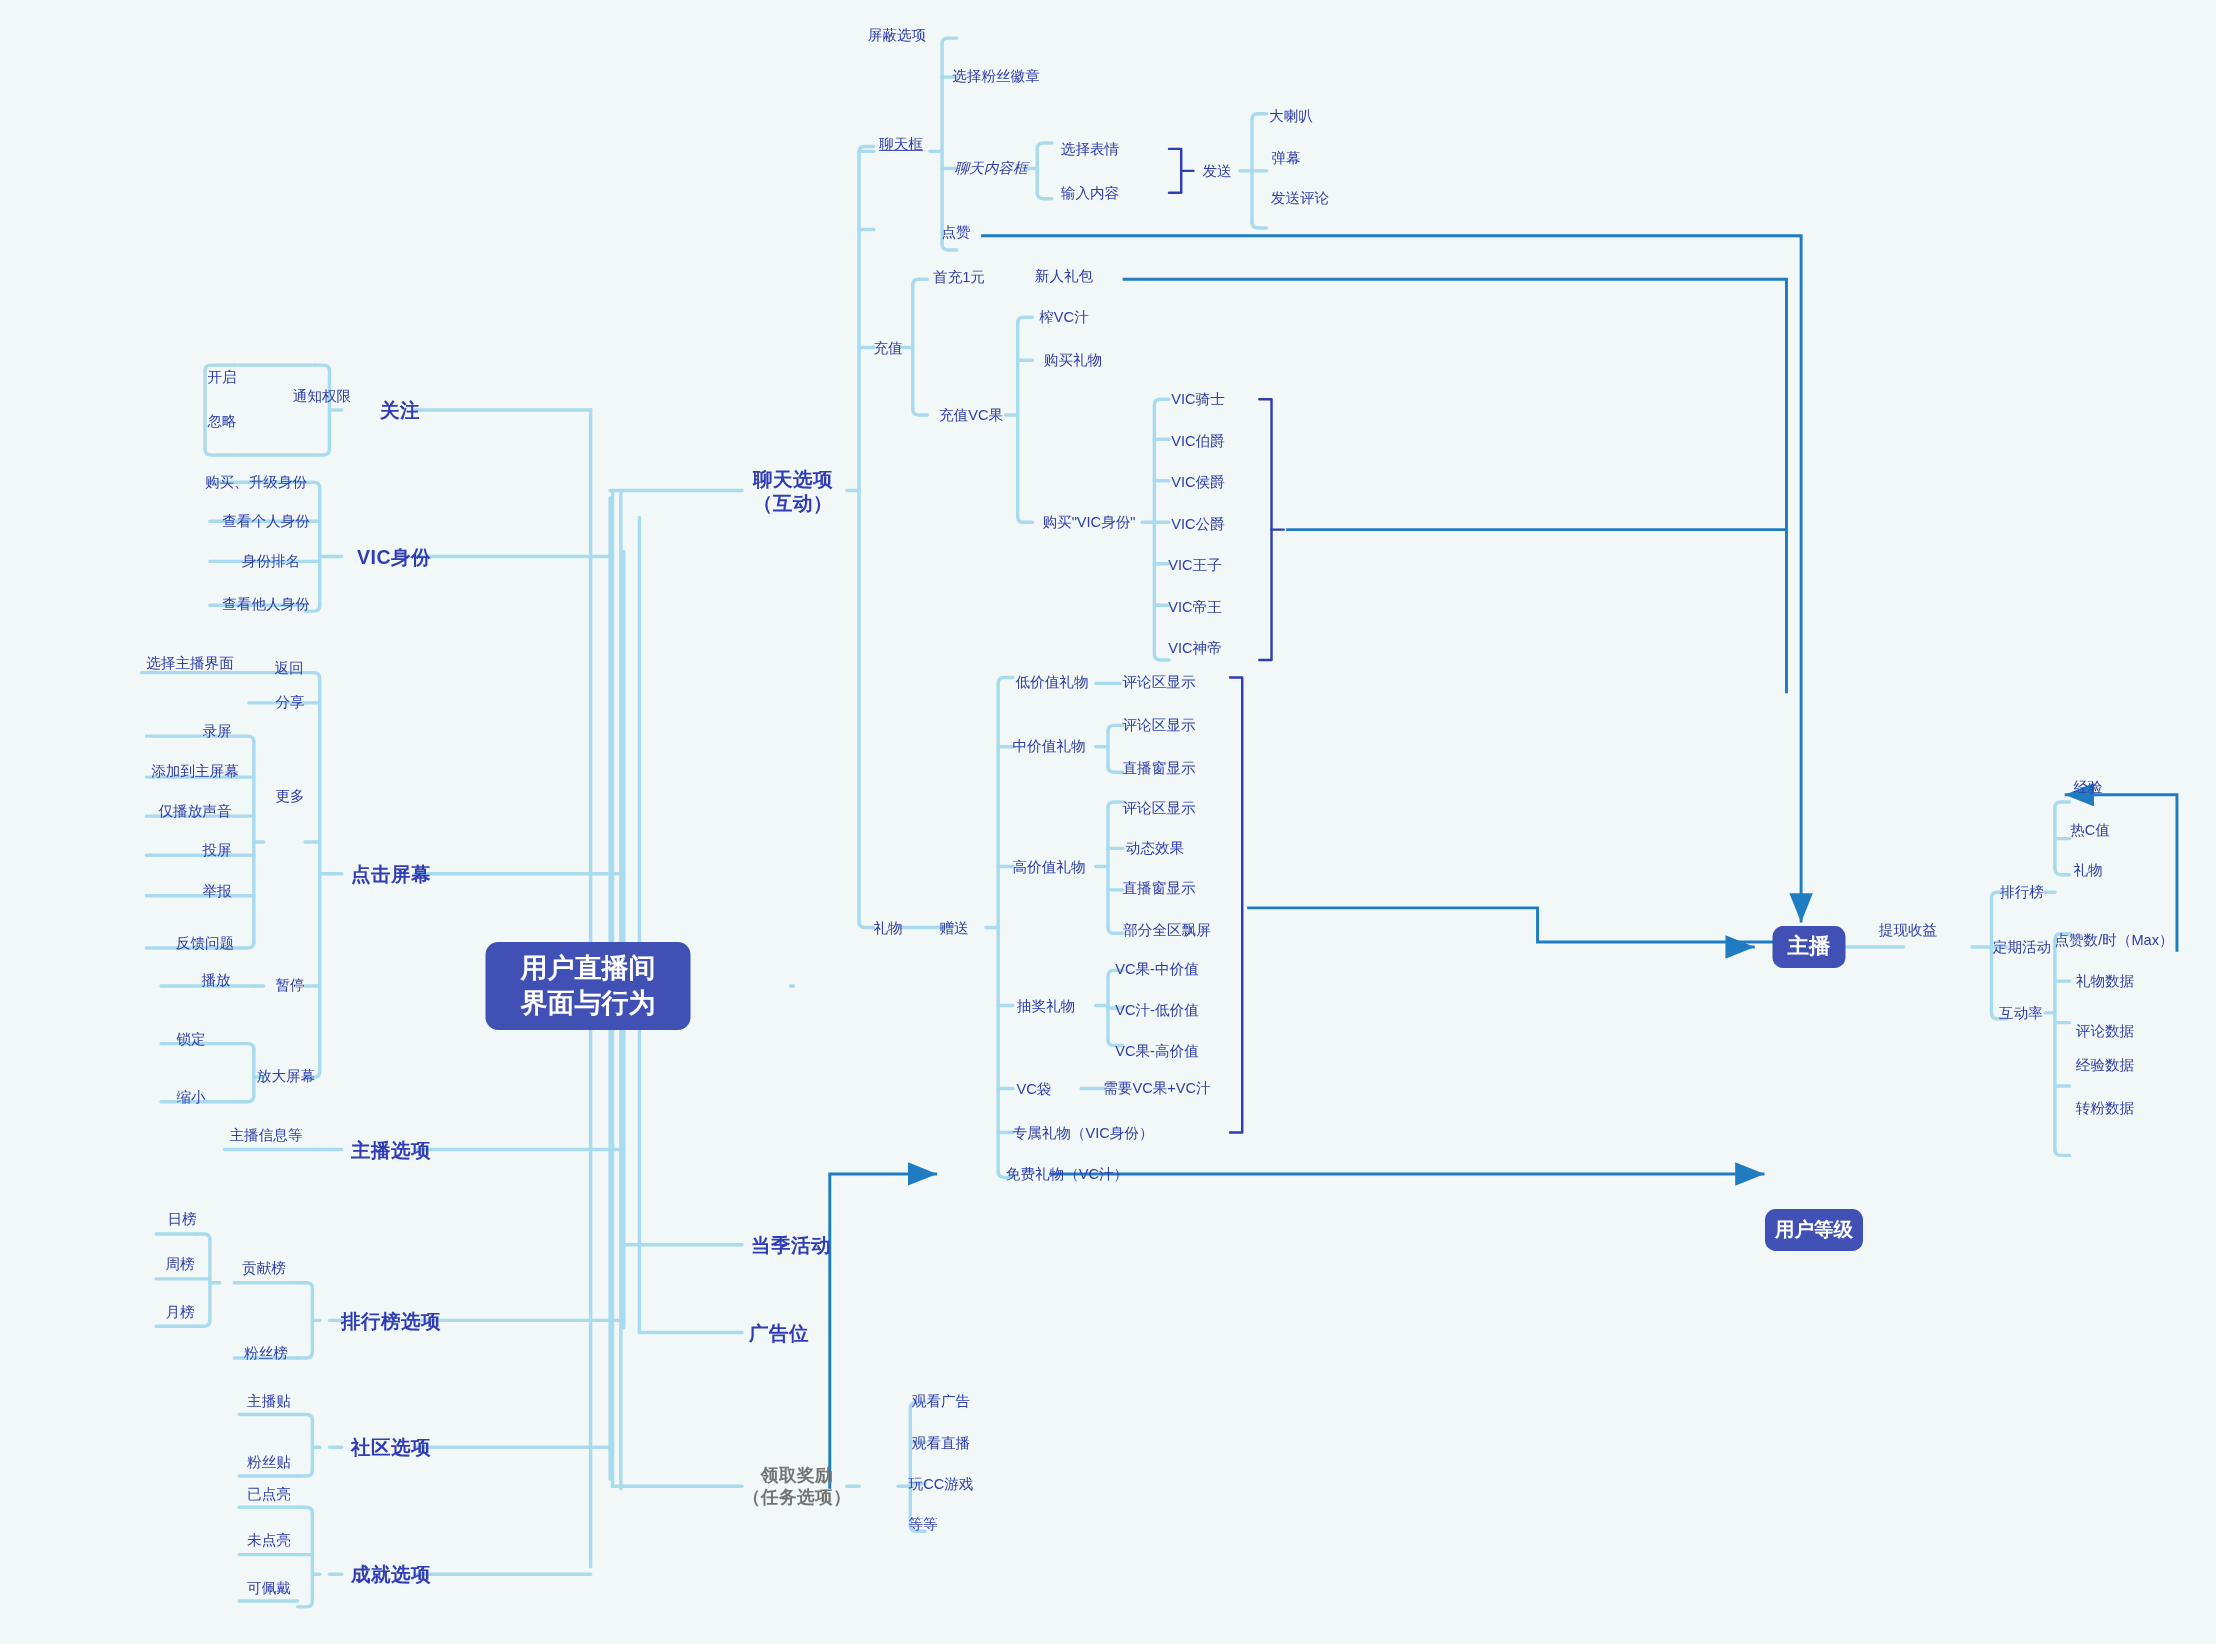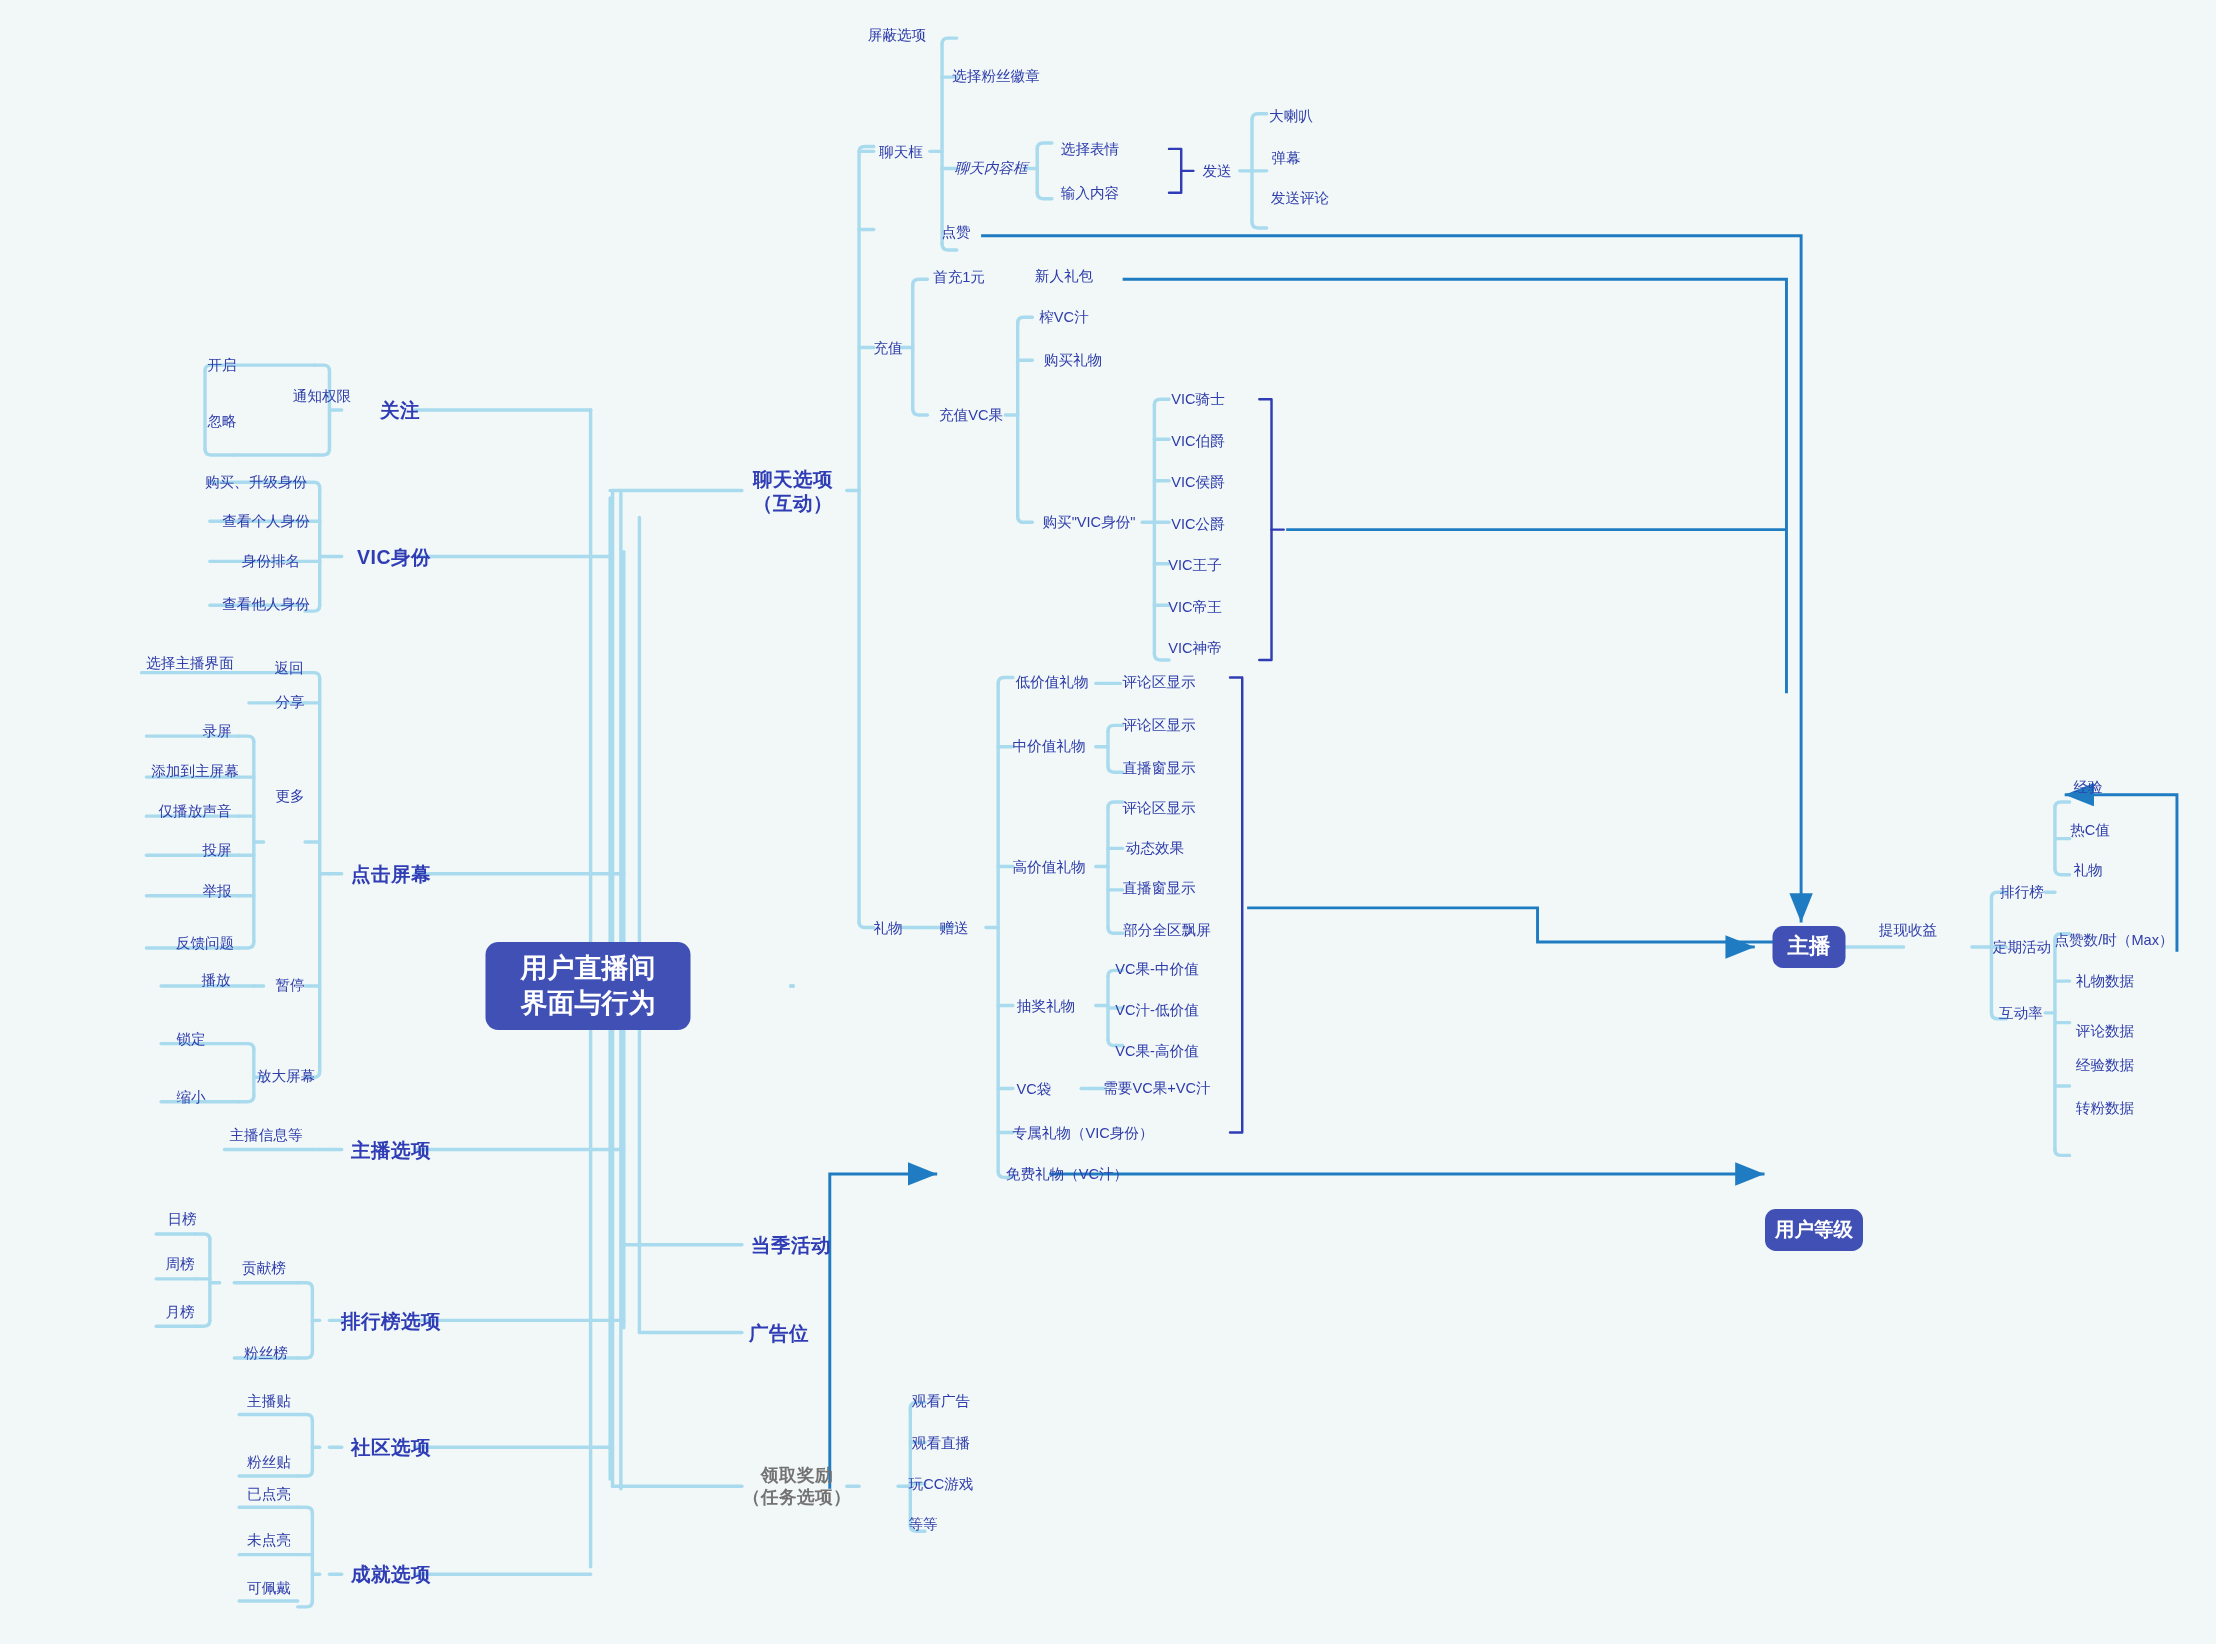--- a/index.html
+++ b/index.html
@@ -353,21 +353,21 @@
 
 <div class="rootbox" id="root-main" style="left:588px;top:986px;">用户直播间
 界面与行为</div>
 
 <div class="rootbox" id="root-anchor" style="left:1809px;top:947px;">主播</div>
 
 <div class="rootbox" id="root-level" style="left:1814px;top:1230px;">用户等级</div>
 
 <div class="node lv2" style="left:400px;top:410px;">关注</div>
 <div class="node lv3" style="left:322px;top:396px;">通知权限</div>
-<div class="node lv3" style="left:222px;top:365px;">开启</div>
+<div class="node lv3" style="left:222px;top:377px;">开启</div>
 <div class="node lv3" style="left:222px;top:421px;">忽略</div>
 
 <div class="node lv2" style="left:394px;top:557px;">VIC身份</div>
 <div class="node lv3" style="left:256px;top:482px;">购买、升级身份</div>
 <div class="node lv3" style="left:266px;top:521px;">查看个人身份</div>
 <div class="node lv3" style="left:271px;top:561px;">身份排名</div>
 <div class="node lv3" style="left:266px;top:604px;">查看他人身份</div>
 
 <div class="node lv2" style="left:391px;top:874px;">点击屏幕</div>
 <div class="node lv3" style="left:289px;top:668px;">返回</div>
@@ -401,21 +401,21 @@
 <div class="node lv3" style="left:269px;top:1462px;">粉丝贴</div>
 
 <div class="node lv2" style="left:391px;top:1574px;">成就选项</div>
 <div class="node lv3" style="left:269px;top:1494px;">已点亮</div>
 <div class="node lv3" style="left:269px;top:1540px;">未点亮</div>
 <div class="node lv3" style="left:269px;top:1588px;">可佩戴</div>
 
 <div class="node lv2" style="left:793px;top:491px;">聊天选项
 （互动）</div>
 
-<div class="node lv3" style="left:901px;top:152px;">聊天框</div>
+<div class="node lv3" style="left:901px;top:144px;text-decoration:underline;">聊天框</div>
 <div class="node lv3" style="left:956px;top:232px;">点赞</div>
 <div class="node lv3" style="left:888px;top:348px;">充值</div>
 <div class="node lv3" style="left:888px;top:928px;">礼物</div>
 
 <div class="node lv3" style="left:897px;top:35px;">屏蔽选项</div>
 <div class="node lv3" style="left:996px;top:76px;">选择粉丝徽章</div>
 <div class="node lv3" style="left:991px;top:168px;font-style:italic;">聊天内容框</div>
 <div class="node lv3" style="left:1090px;top:149px;">选择表情</div>
 <div class="node lv3" style="left:1090px;top:193px;">输入内容</div>
 <div class="node lv3" style="left:1217px;top:171px;">发送</div>

